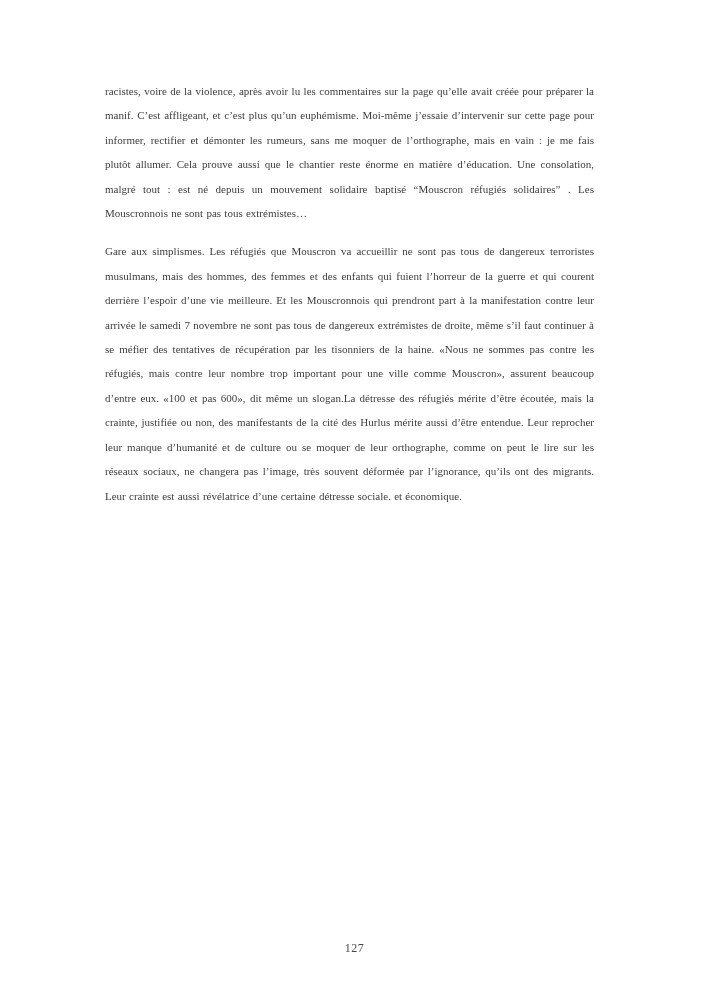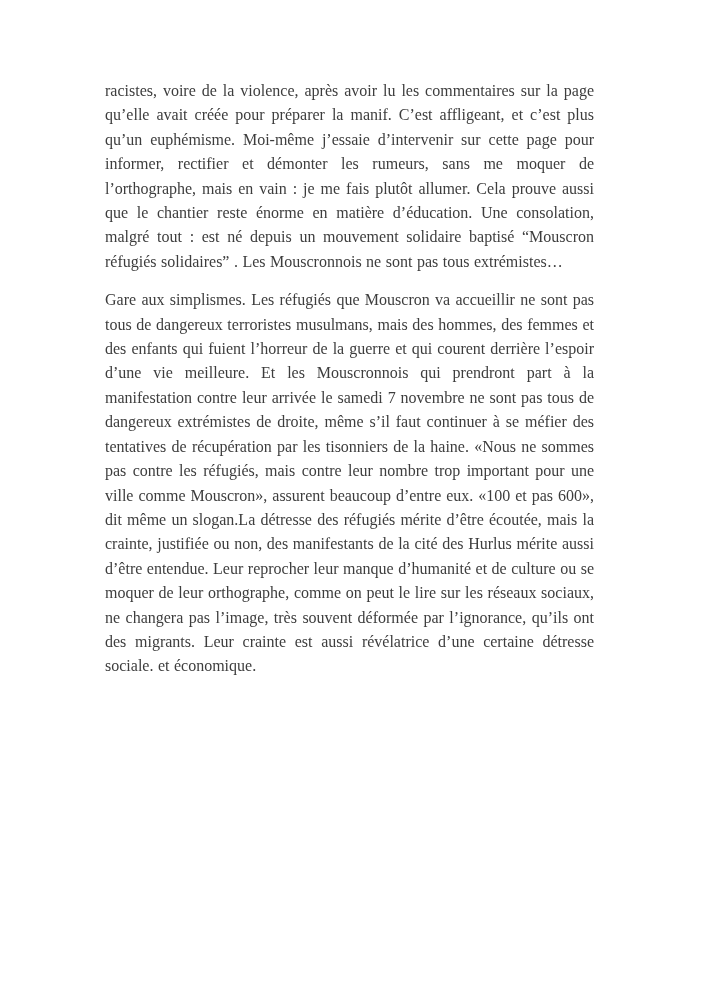--- a/index.html
+++ b/index.html
@@ -22,21 +22,21 @@
     }
     .text-block {
       position: absolute;
       left: 105px;
       width: 500px;
       top: 79px;
       color: #3d3d3d;
     }
     .text-block p {
       margin: 0 11px 14px 0;
-      font-size: 16px;
+      font-size: 11px;
       line-height: 24.4px;
       text-align: justify;
       text-justify: inter-word;
       word-spacing: 0.5px;
     }
     .page-number {
       position: absolute;
       left: 0;
       right: 0;
       top: 941px;
@@ -47,13 +47,14 @@
     }
   </style>
 </head>
 <body>
 
 <div class="page">
   <div class="text-block">
     <p>racistes, voire de la violence, après avoir lu les commentaires sur la page qu’elle avait créée pour préparer la manif. C’est affligeant, et c’est plus qu’un euphémisme. Moi-même j’essaie d’intervenir sur cette page pour informer, rectifier et démonter les rumeurs, sans me moquer de l’orthographe, mais en vain : je me fais plutôt allumer. Cela prouve aussi que le chantier reste énorme en matière d’éducation. Une consolation, malgré tout : est né depuis un mouvement solidaire baptisé “Mouscron réfugiés solidaires” . Les Mouscronnois ne sont pas tous extrémistes…</p>
     <p>Gare aux simplismes. Les réfugiés que Mouscron va accueillir ne sont pas tous de dangereux terroristes musulmans, mais des hommes, des femmes et des enfants qui fuient l’horreur de la guerre et qui courent derrière l’espoir d’une vie meilleure. Et les Mouscronnois qui prendront part à la manifestation contre leur arrivée le samedi 7 novembre ne sont pas tous de dangereux extrémistes de droite, même s’il faut continuer à se méfier des tentatives de récupération par les tisonniers de la haine. «Nous ne sommes pas contre les réfugiés, mais contre leur nombre trop important pour une ville comme Mouscron», assurent beaucoup d’entre eux. «100 et pas 600», dit même un slogan.La détresse des réfugiés mérite d’être écoutée, mais la crainte, justifiée ou non, des manifestants de la cité des Hurlus mérite aussi d’être entendue. Leur reprocher leur manque d’humanité et de culture ou se moquer de leur orthographe, comme on peut le lire sur les réseaux sociaux, ne changera pas l’image, très souvent déformée par l’ignorance, qu’ils ont des migrants. Leur crainte est aussi révélatrice d’une certaine détresse sociale. et économique.</p>
   </div>
+  <div class="page-number">127</div>
 </div>
 
 </body></html>

